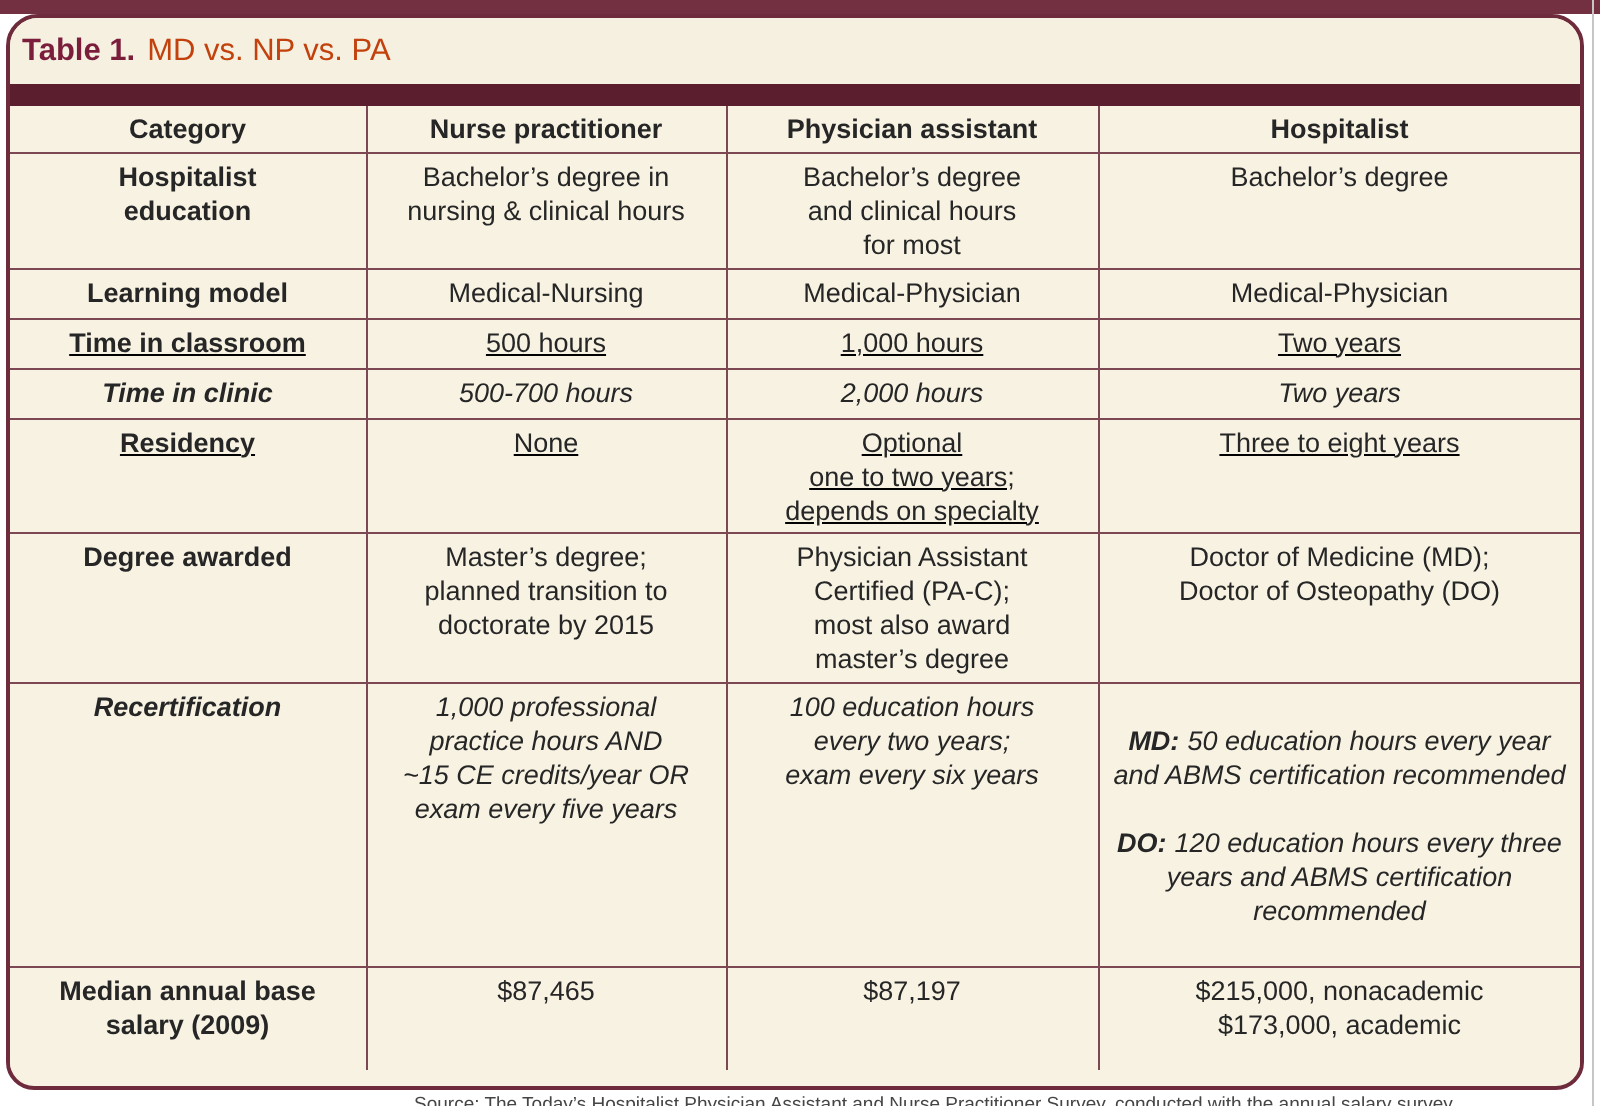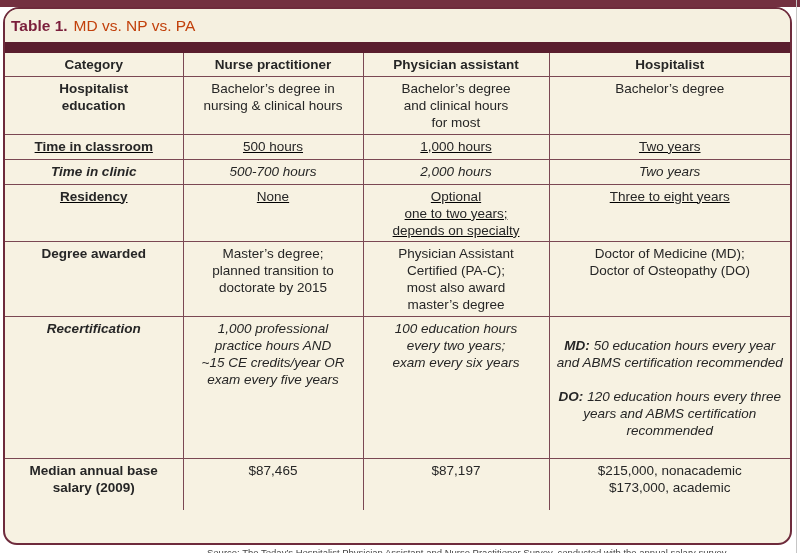--- a/index.html
+++ b/index.html
@@ -114,20 +114,26 @@
         <td class="cat">Hospitalist
 education</td>
         <td>Bachelor’s degree in
 nursing &amp; clinical hours</td>
         <td>Bachelor’s degree
 and clinical hours
 for most</td>
         <td>Bachelor’s degree</td>
       </tr>
 
+      <tr class="r-learning">
+        <td class="cat">Learning model</td>
+        <td>Medical-Nursing</td>
+        <td>Medical-Physician</td>
+        <td>Medical-Physician</td>
+      </tr>
 
       <tr class="r-classroom">
         <td class="cat">Time in classroom</td>
         <td>500 hours</td>
         <td>1,000 hours</td>
         <td>Two years</td>
       </tr>
 
       <tr class="r-clinic">
         <td class="cat">Time in clinic</td>

